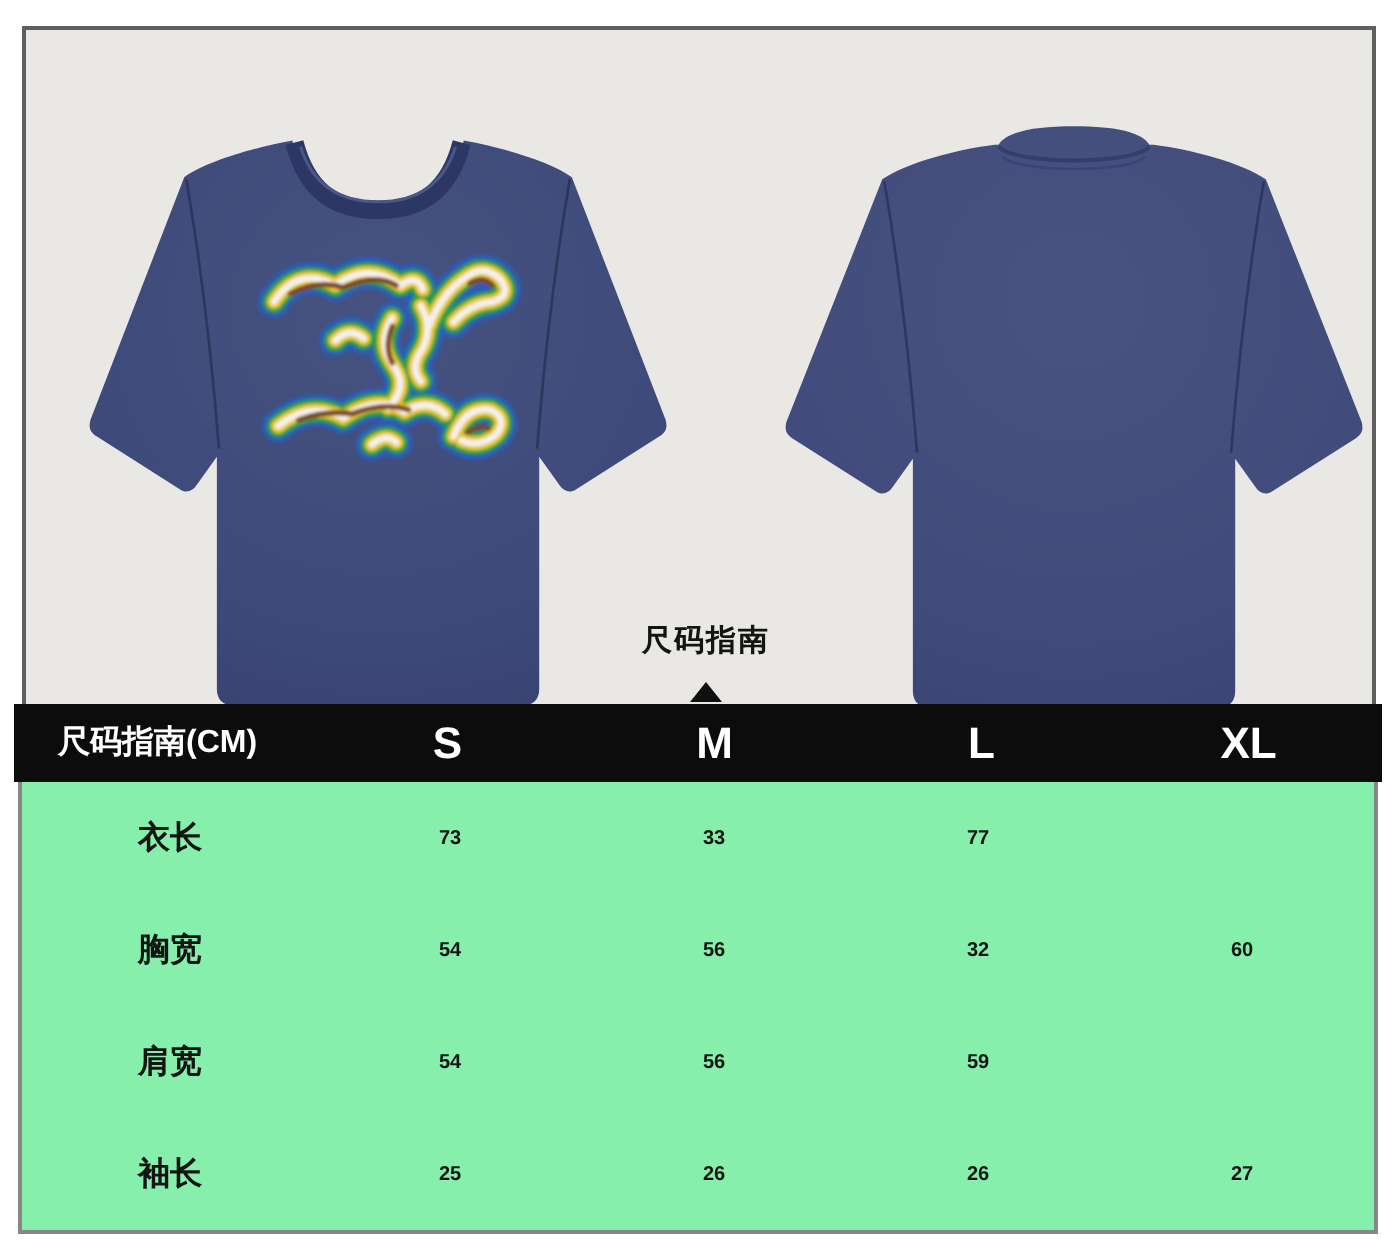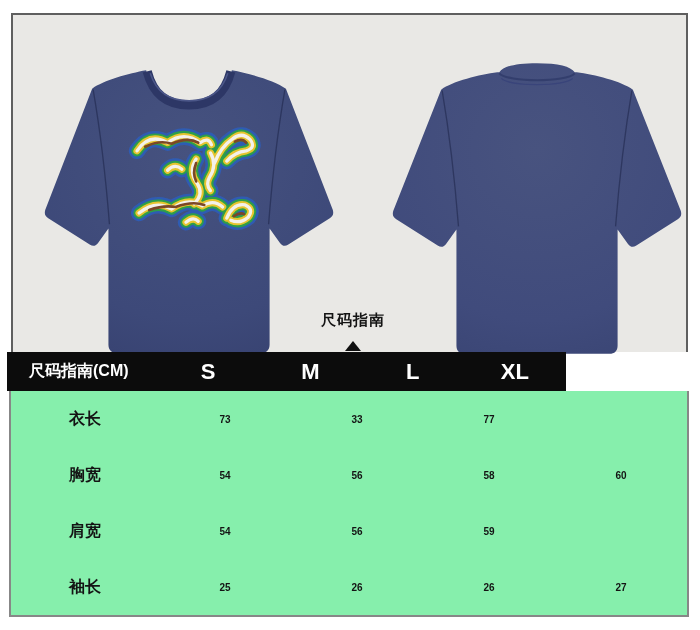--- a/index.html
+++ b/index.html
@@ -19,21 +19,21 @@
   .size-guide-title{
     position:absolute;left:288px;top:311px;width:130px;text-align:center;
     font-size:15px;font-weight:700;color:#141414;letter-spacing:1px;
   }
   .pointer-triangle{
     position:absolute;left:345px;top:341px;width:0;height:0;
     border-left:8px solid transparent;border-right:8px solid transparent;
     border-bottom:10px solid #101010;
   }
   .size-header{
-    position:absolute;left:7px;top:352px;width:559px;height:39px;
+    position:absolute;left:7px;top:352px;width:684px;height:39px;
     background:#0c0c0c;color:#ffffff;display:grid;
     grid-template-columns:150px 1fr 1fr 1fr 1fr;align-items:center;
   }
   .size-header .hdr-label{padding-left:22px;font-size:16px;font-weight:700;}
   .size-header .hdr-size{text-align:center;font-size:22px;font-weight:700;}
   .size-body{
     position:absolute;left:9px;top:391px;width:680px;height:226px;
     box-sizing:border-box;background:#86efac;
     border:2px solid #878787;border-top:0;
     display:grid;grid-template-rows:repeat(4,1fr);
@@ -156,21 +156,21 @@
   <div class="size-row">
     <div class="row-label">衣长</div>
     <div class="row-val">73</div>
     <div class="row-val">33</div>
     <div class="row-val">77</div>
   </div>
   <div class="size-row">
     <div class="row-label">胸宽</div>
     <div class="row-val">54</div>
     <div class="row-val">56</div>
-    <div class="row-val">58</div>
+    <div class="row-val">32</div>
     <div class="row-val">60</div>
   </div>
   <div class="size-row">
     <div class="row-label">肩宽</div>
     <div class="row-val">54</div>
     <div class="row-val">56</div>
     <div class="row-val">59</div>
   </div>
   <div class="size-row">
     <div class="row-label">袖长</div>

